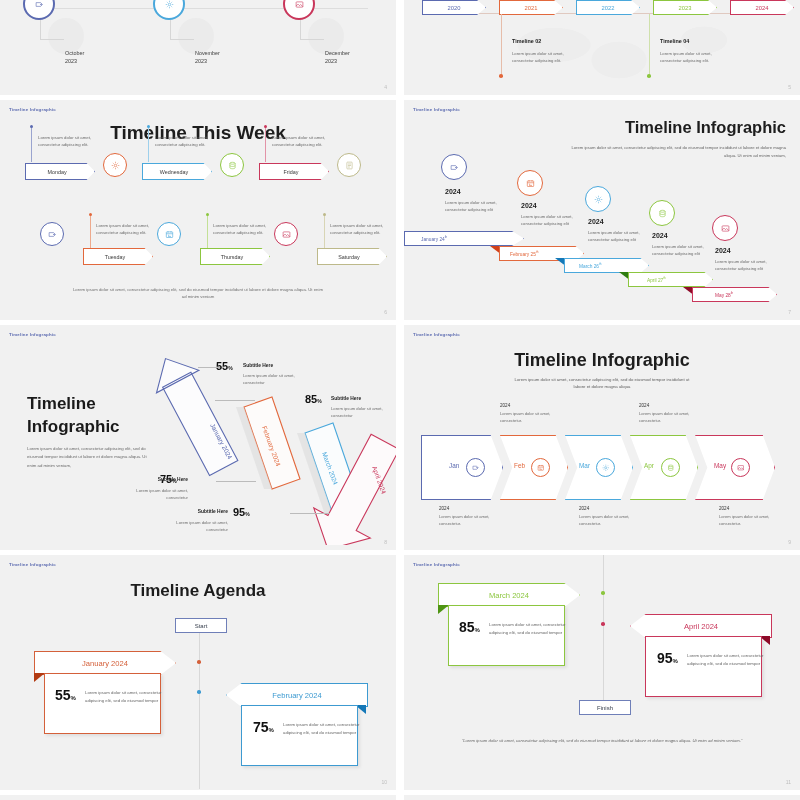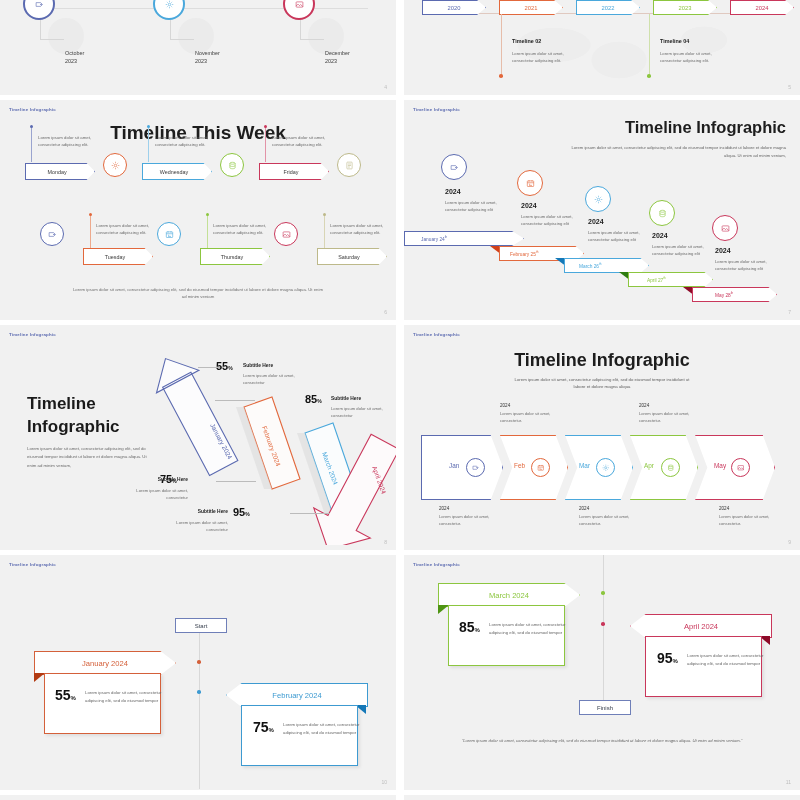--- a/index.html
+++ b/index.html
@@ -423,20 +423,21 @@
     </div>
     <div class="s9t" style="left:315px;top:180px;">
       <b>2024</b><span>Lorem ipsum dolor sit amet, consectetur.</span>
     </div>
 
     <div class="pg">9</div>
   </div>
 
   <div class="slide h235">
     <div class="brand">Timeline Infographic</div>
+    <div class="ttl" style="position:absolute;left:0;right:0;top:26px;font-size:17px;">Timeline Agenda</div>
 
     <div class="axis" style="left:199px;top:74px;height:160px;"></div>
     <div class="cap" style="left:175px;top:63px;width:50px;height:13px;">Start</div>
     <div class="dot" style="left:197px;top:105px;background:#d4603a;"></div>
     <div class="dot" style="left:197px;top:135px;background:#3d9ad1;"></div>
 
     <div class="cardhead" style="left:34px;top:96px;width:140px;background:#fff;border:1px solid #d4603a;clip-path:polygon(0 0,89% 0,100% 50%,89% 100%,0 100%);justify-content:center;color:#d4603a;">
       <span>January 2024</span>
     </div>
     <div style="position:absolute;left:34px;top:118px;width:11px;height:9px;background:#b23a12;clip-path:polygon(0 0,100% 0,0 100%);"></div>

